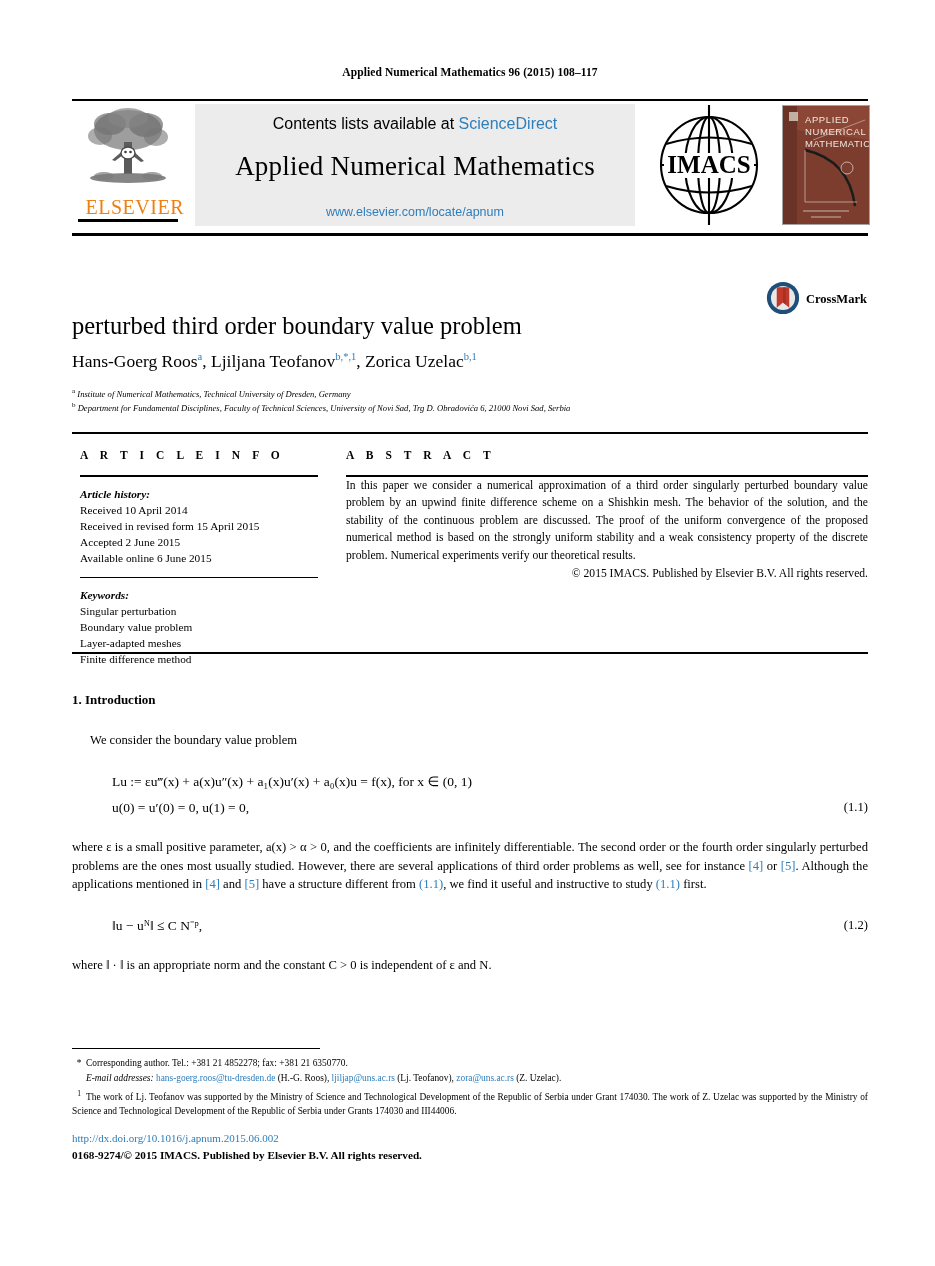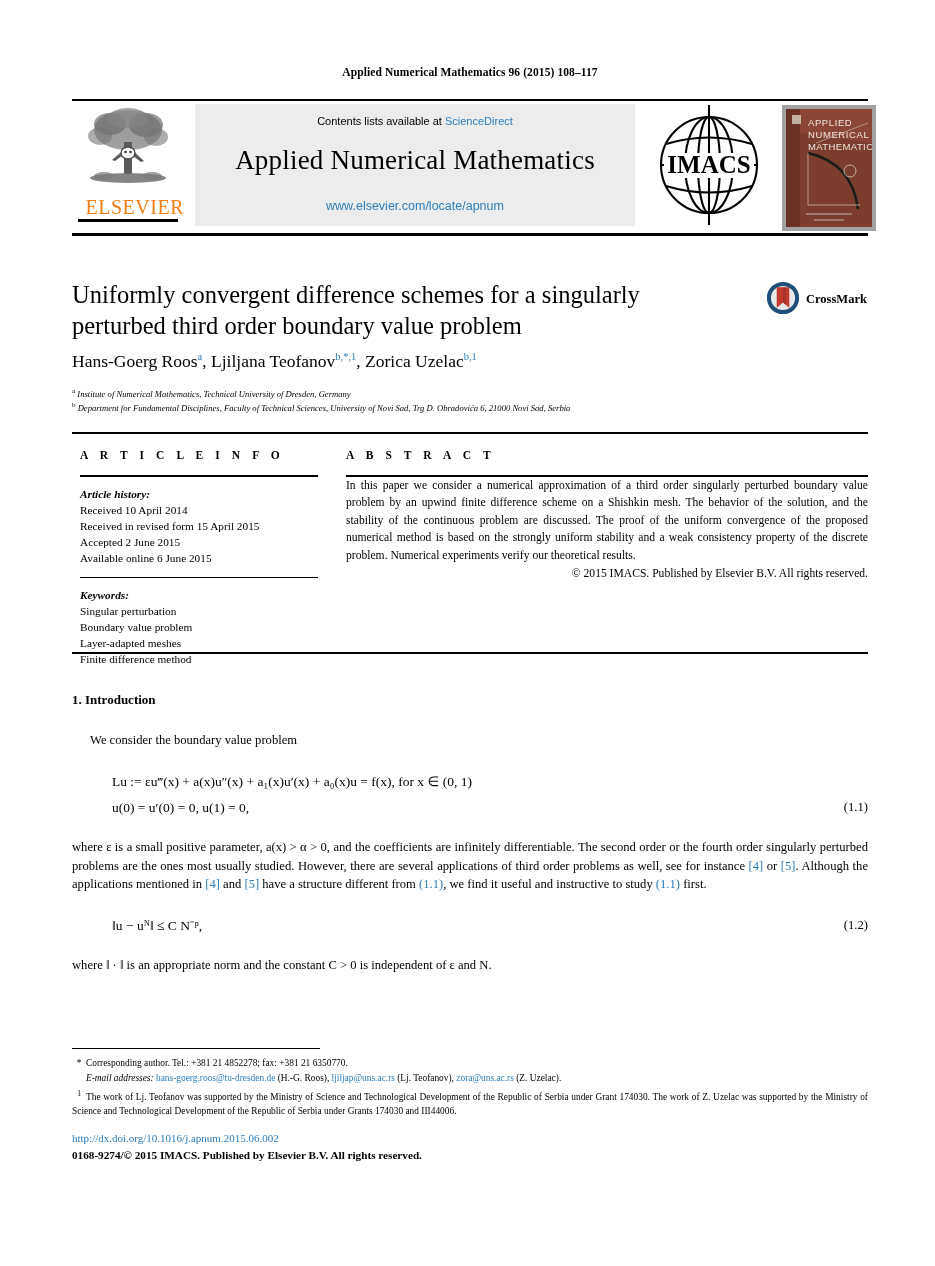--- a/index.html
+++ b/index.html
@@ -91,21 +91,21 @@
     position: absolute;
     left: 123px;
     top: 3px;
     width: 440px;
     height: 122px;
     background: #ececec;
     text-align: center;
   }
   .jbanner .contents-line {
     font-family: "Liberation Sans", sans-serif;
-    font-size: 11px;
+    font-size: 16px;
     margin-top: 11px;
     color: #000;
   }
   .jbanner .contents-line a {
     color: #2E7EBB;
     text-decoration: none;
   }
   .jbanner .jtitle {
     font-family: "Liberation Serif", serif;
     font-size: 27px;
@@ -124,21 +124,21 @@
     top: 2px;
     width: 118px;
     height: 124px;
   }
   .cover-block {
     position: absolute;
     left: 710px;
     top: 4px;
     width: 86px;
     height: 118px;
-    border: 4px solid #a3a3a3;
+    border: 1px solid #a3a3a3;
     background: #fdba74;
     overflow: hidden;
   }
 
   
   .title {
     position: absolute;
     left: 72px;
     top: 280px;
     width: 660px;
@@ -406,21 +406,21 @@
         <line x1="22" y1="96" x2="74" y2="96" stroke="#c8b3a6" stroke-width="0.8"></line>
         <line x1="30" y1="34" x2="82" y2="14" stroke="#c8b3a6" stroke-width="0.7"></line>
         <circle cx="64" cy="62" r="6" fill="none" stroke="#d9cbbe" stroke-width="0.8"></circle>
         <rect x="20" y="104" width="46" height="2" fill="#b8a496" opacity="0.6"></rect>
         <rect x="28" y="110" width="30" height="2" fill="#b8a496" opacity="0.6"></rect>
       </svg>
     </div>
   </div>
 
   <div class="title">
-    <span>Uniformly convergent difference schemes for a singularly</span><br>
+    <br>
     <span>perturbed third order boundary value problem</span>
   </div>
 
   <div class="crossmark">
     <svg viewBox="0 0 38 38" width="34" height="34">
       <circle cx="19" cy="19" r="18" fill="#1f4e79"></circle>
       <circle cx="19" cy="19" r="13.5" fill="#e8e8e8"></circle>
       <path d="M12 7 L26 7 L26 30 L19 24 L12 30 Z" fill="#c0392b"></path>
       <path d="M19 7 L22 7 L22 26.5 L19 24.2 Z" fill="#8e2a20" opacity="0.55"></path>
     </svg>

